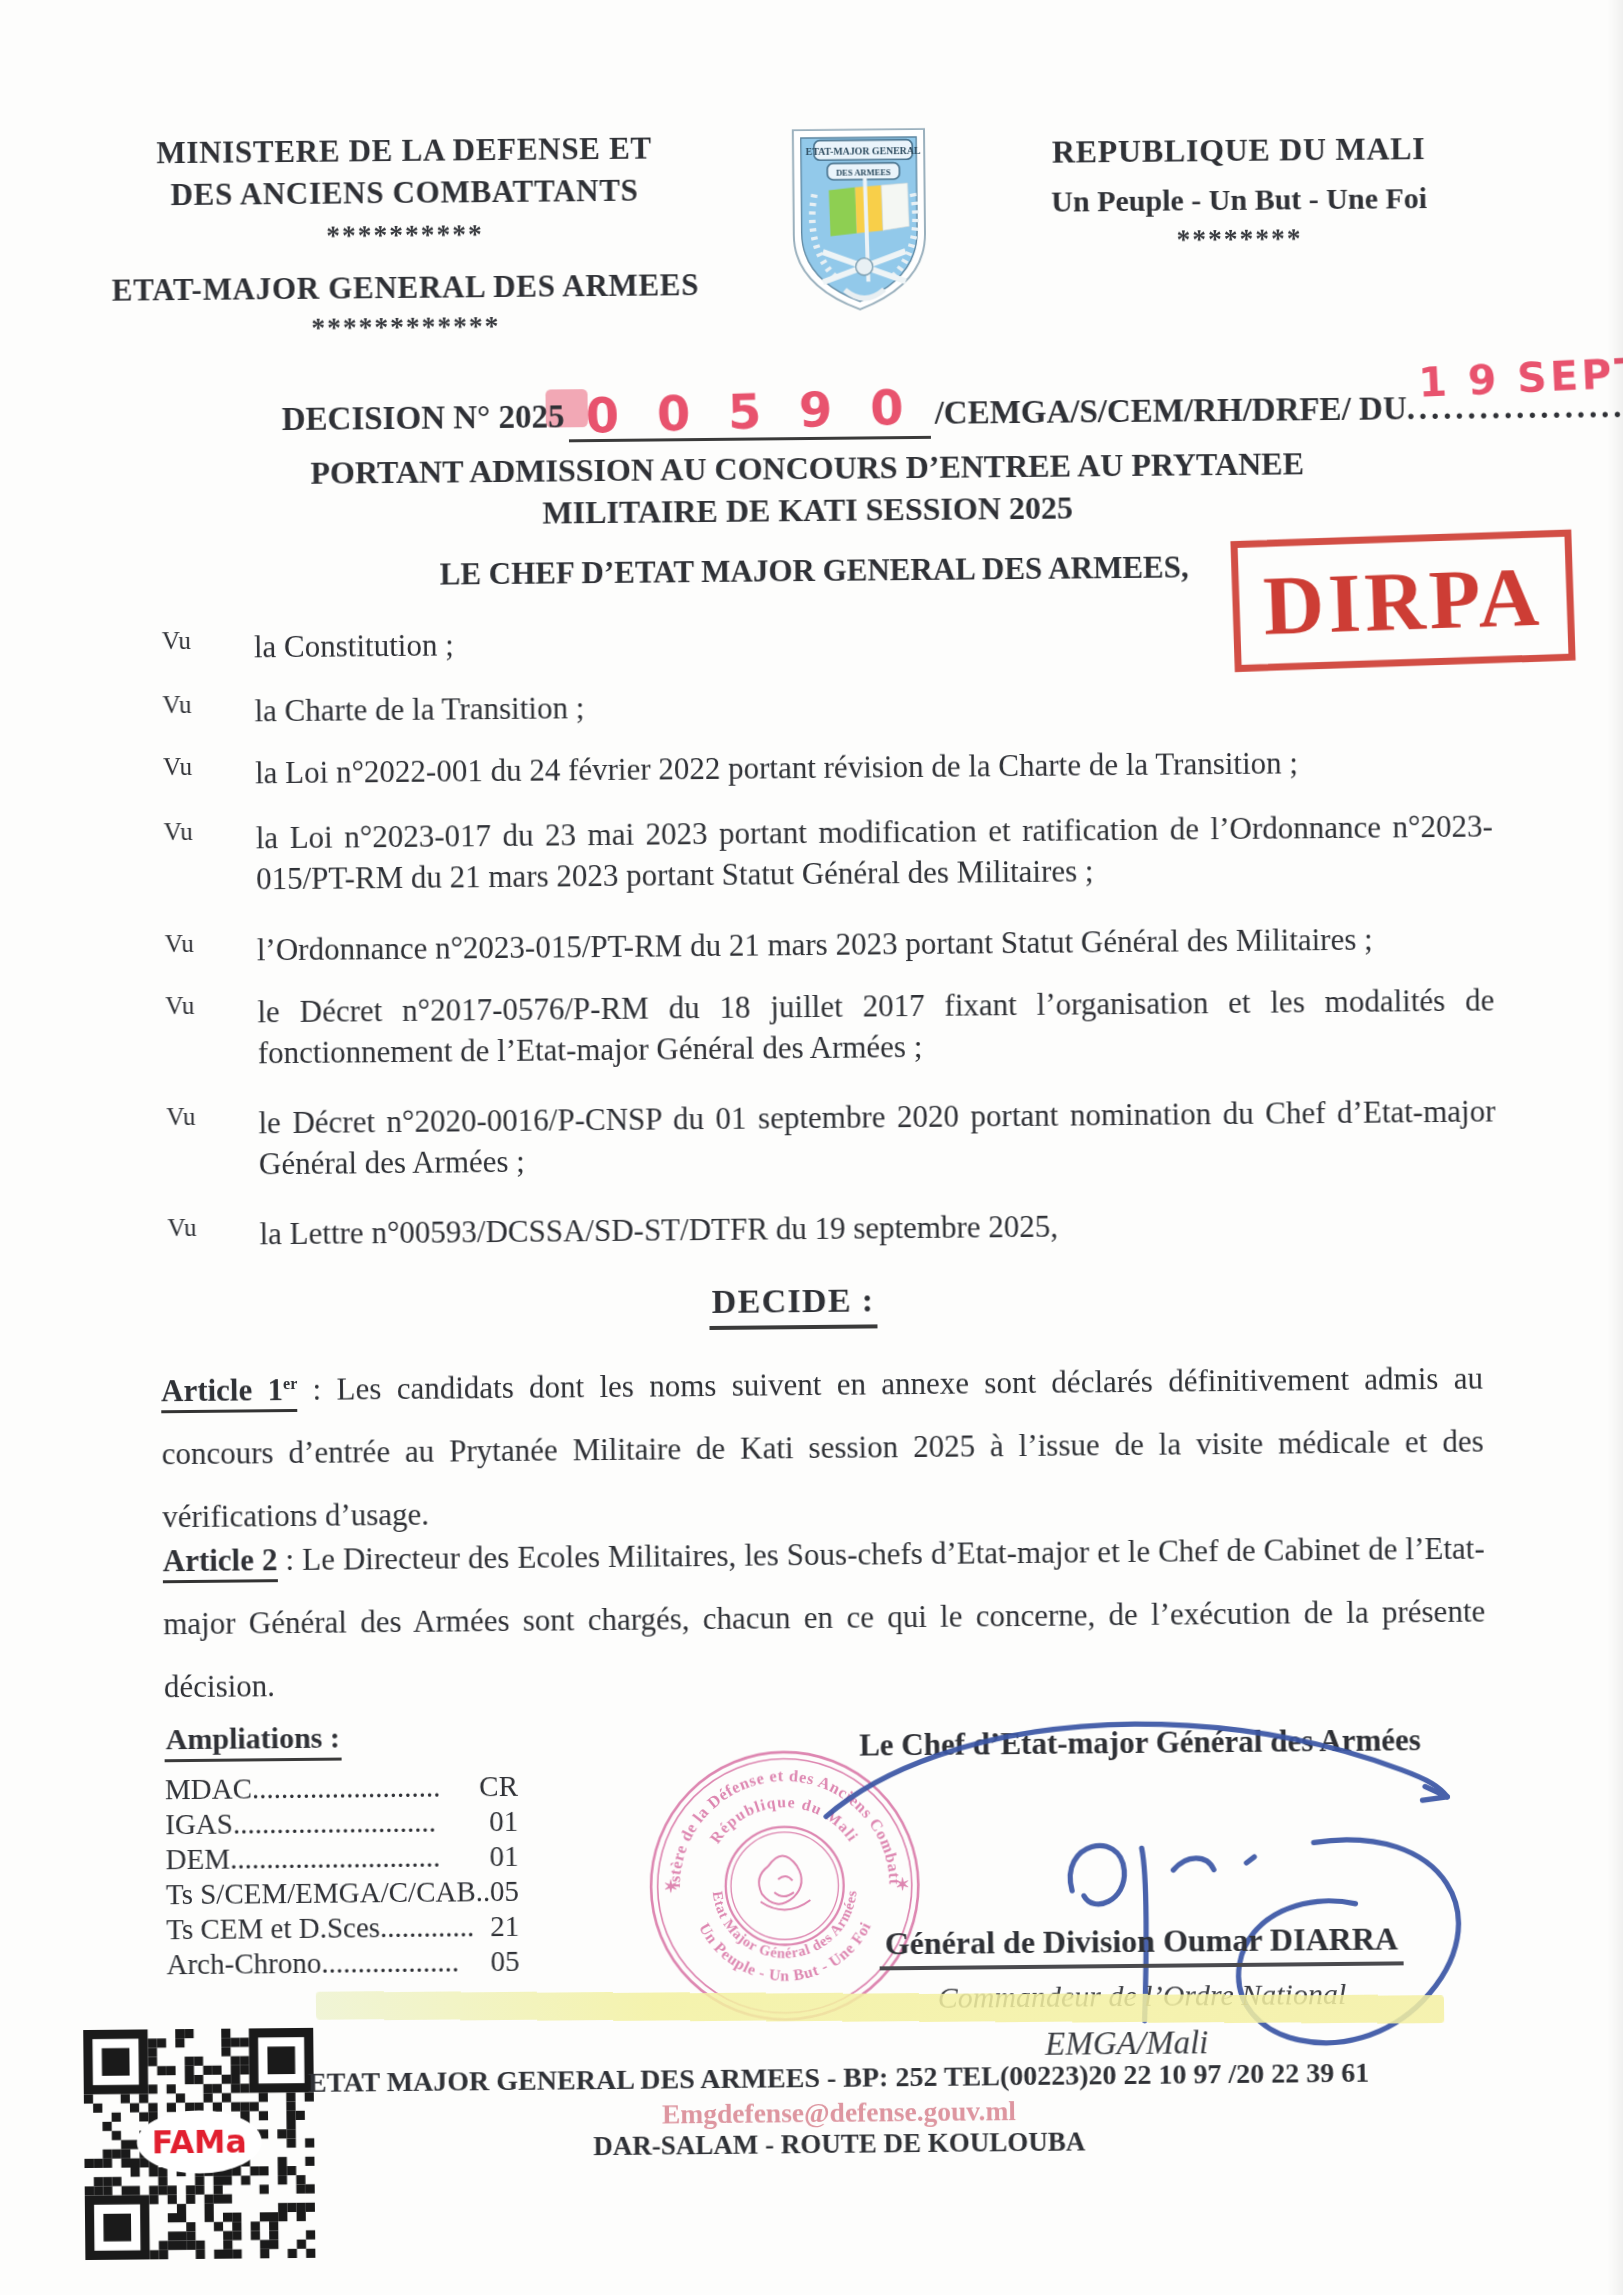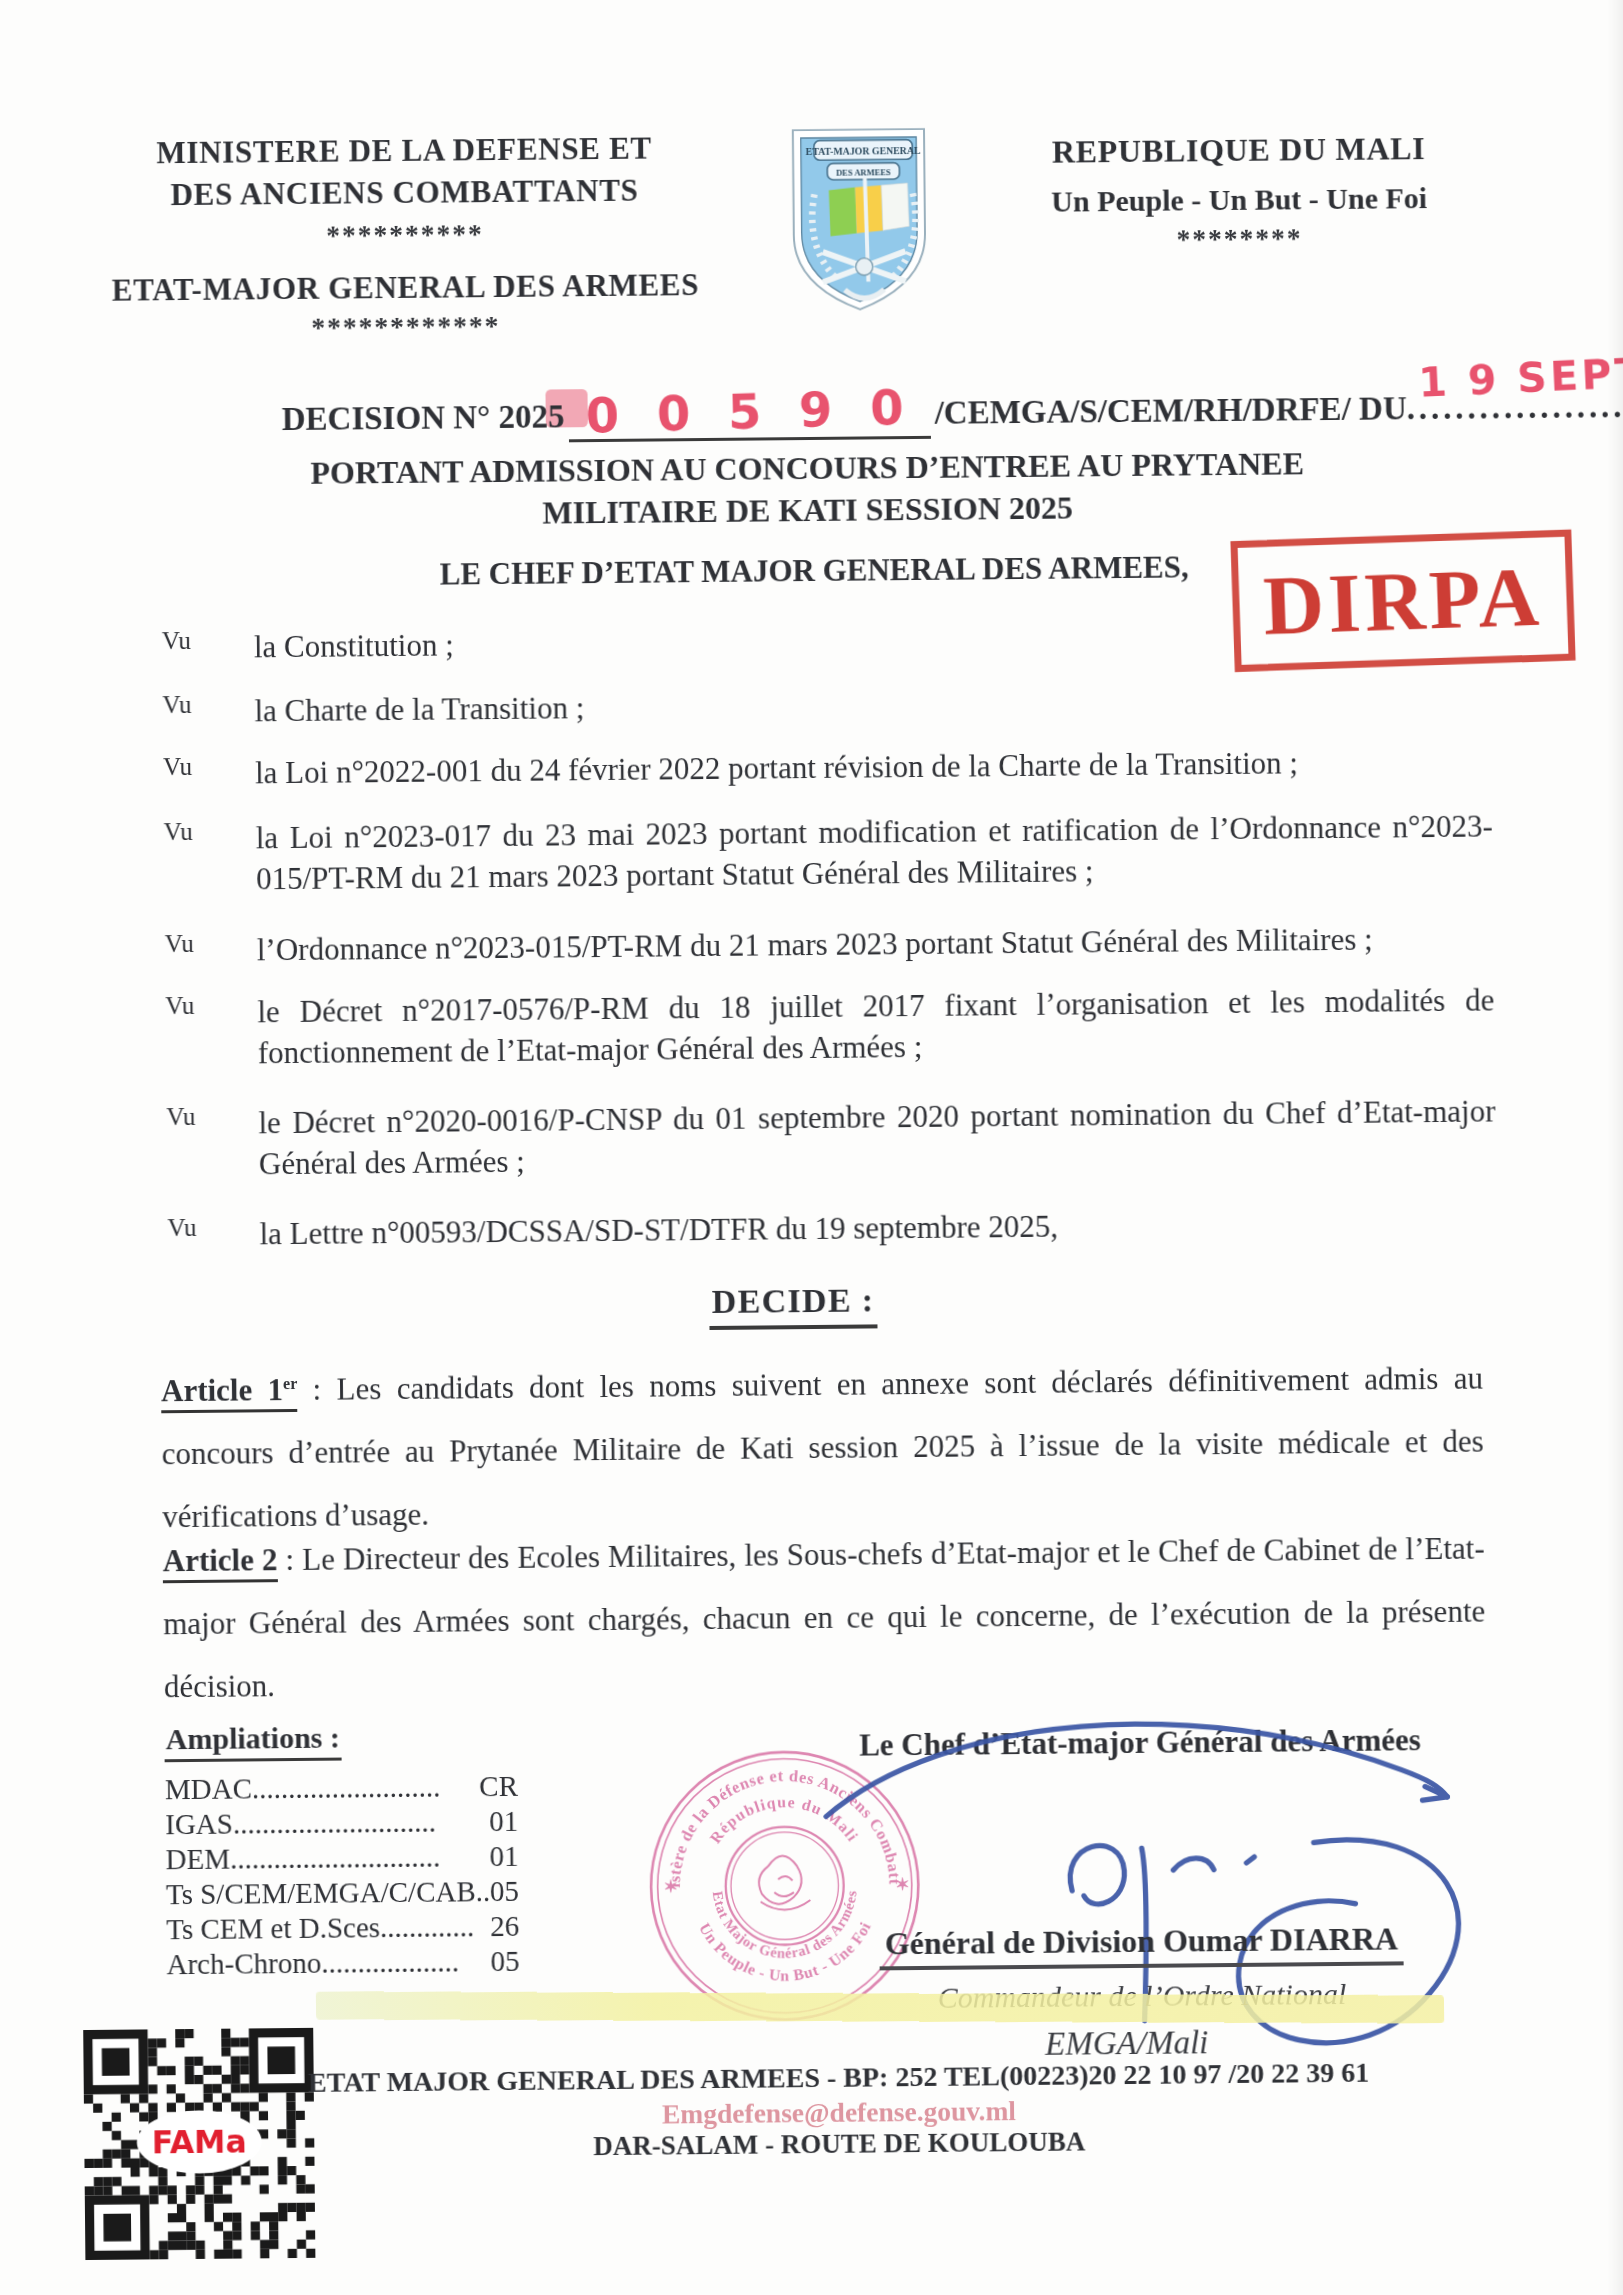--- a/index.html
+++ b/index.html
@@ -221,21 +221,21 @@
           <span class="amp-val">01</span>
         </div>
     <div class="amp-row">
           <span class="amp-name">Ts S/CEM/EMGA/C/CAB</span>
           <span class="amp-dots">...</span>
           <span class="amp-val">05</span>
         </div>
     <div class="amp-row">
           <span class="amp-name">Ts CEM et D.Sces</span>
           <span class="amp-dots">.............</span>
-          <span class="amp-val">26</span>
+          <span class="amp-val">21</span>
         </div>
     <div class="amp-row">
           <span class="amp-name">Arch-Chrono</span>
           <span class="amp-dots">...................</span>
           <span class="amp-val">05</span>
         </div>
   </div>
 
   <div class="sig-title">Le Chef d’Etat-major Général des Armées</div>
 

